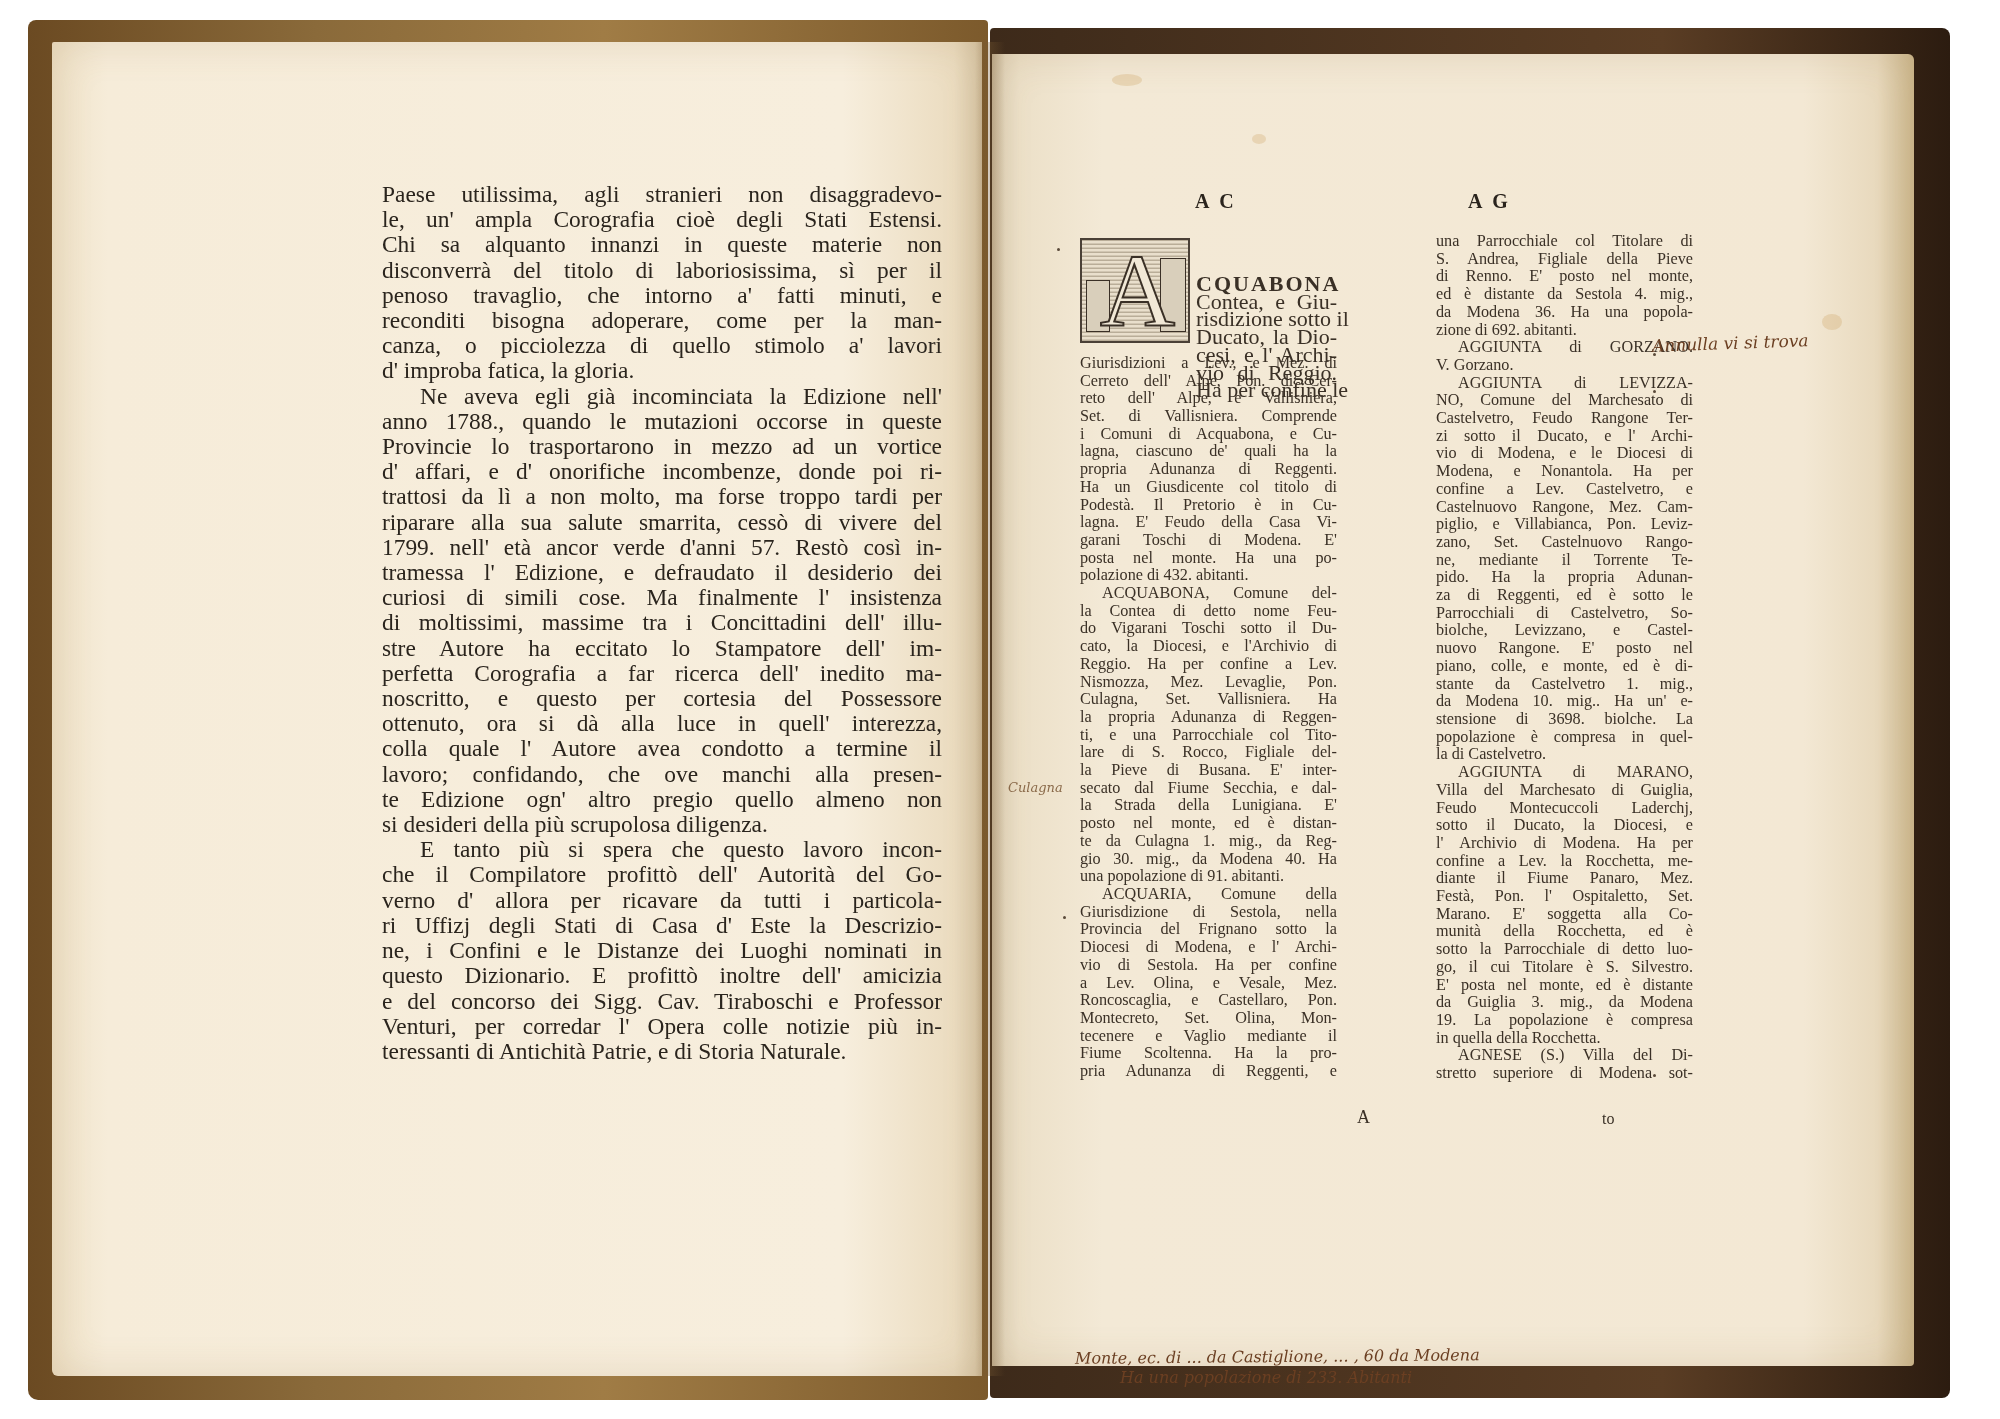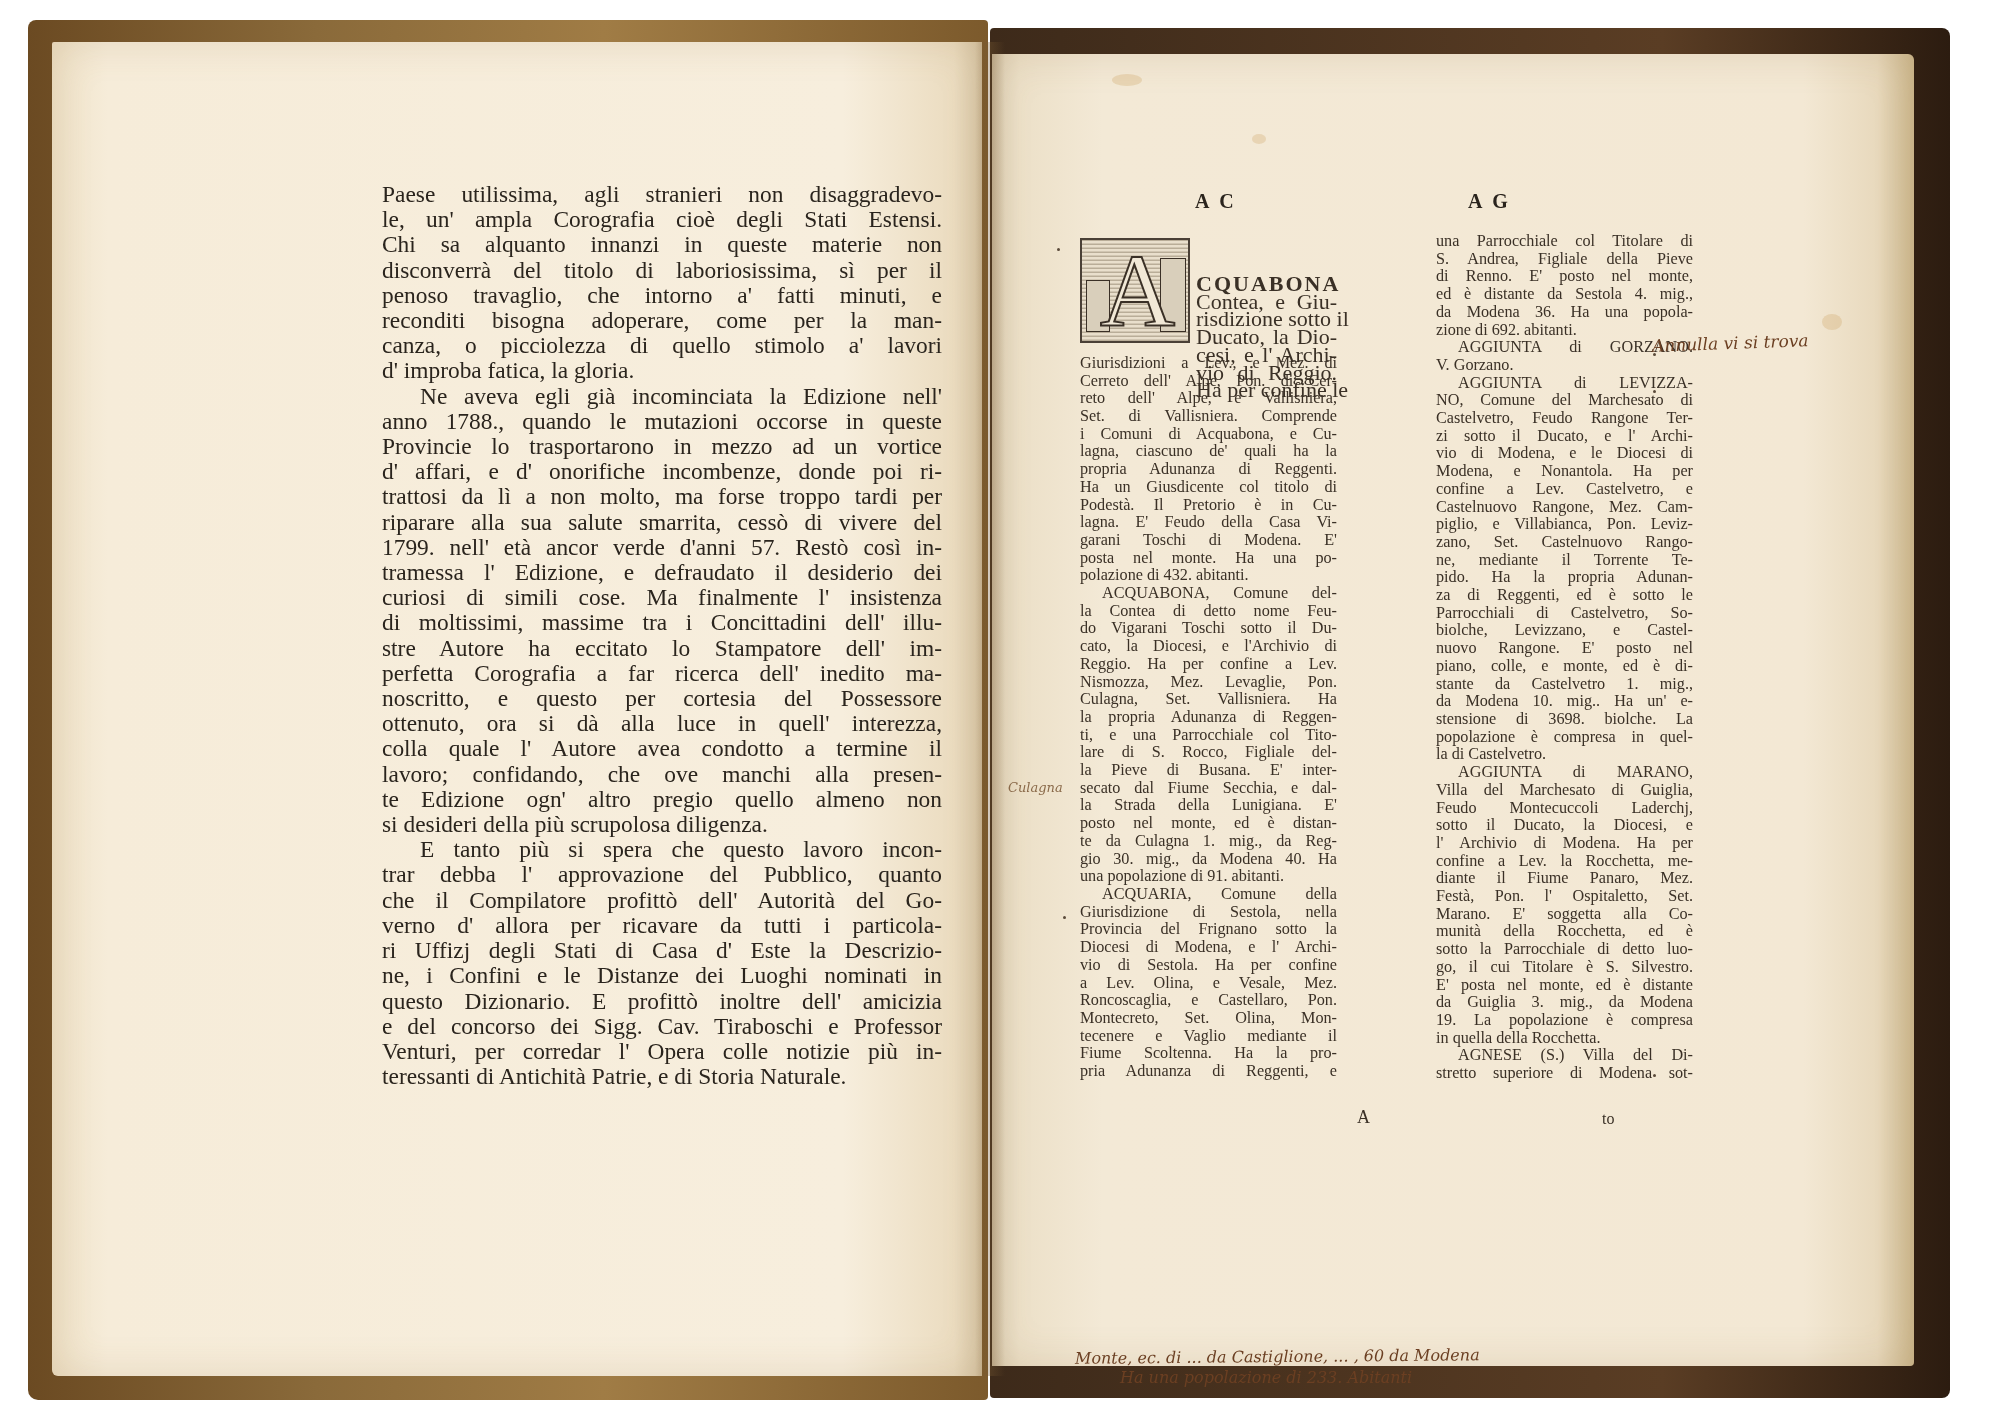--- a/index.html
+++ b/index.html
@@ -111,21 +111,20 @@
     <span class="line">di moltissimi, massime tra i Concittadini dell' illu-</span>
     <span class="line">stre Autore ha eccitato lo Stampatore dell' im-</span>
     <span class="line">perfetta Corografia a far ricerca dell' inedito ma-</span>
     <span class="line">noscritto, e questo per cortesia del Possessore</span>
     <span class="line">ottenuto, ora si dà alla luce in quell' interezza,</span>
     <span class="line">colla quale l' Autore avea condotto a termine il</span>
     <span class="line">lavoro; confidando, che ove manchi alla presen-</span>
     <span class="line">te Edizione ogn' altro pregio quello almeno non</span>
     <span class="line last">si desideri della più scrupolosa diligenza.</span>
     <span class="line indent">E tanto più si spera che questo lavoro incon-</span>
-    <span class="line">trar debba l' approvazione del Pubblico, quanto</span>
     <span class="line">che il Compilatore profittò dell' Autorità del Go-</span>
     <span class="line">verno d' allora per ricavare da tutti i particola-</span>
     <span class="line">ri Uffizj degli Stati di Casa d' Este la Descrizio-</span>
     <span class="line">ne, i Confini e le Distanze dei Luoghi nominati in</span>
     <span class="line">questo Dizionario. E profittò inoltre dell' amicizia</span>
     <span class="line">e del concorso dei Sigg. Cav. Tiraboschi e Professor</span>
     <span class="line">Venturi, per corredar l' Opera colle notizie più in-</span>
     <span class="line last">teressanti di Antichità Patrie, e di Storia Naturale.</span>
   </div>
 

